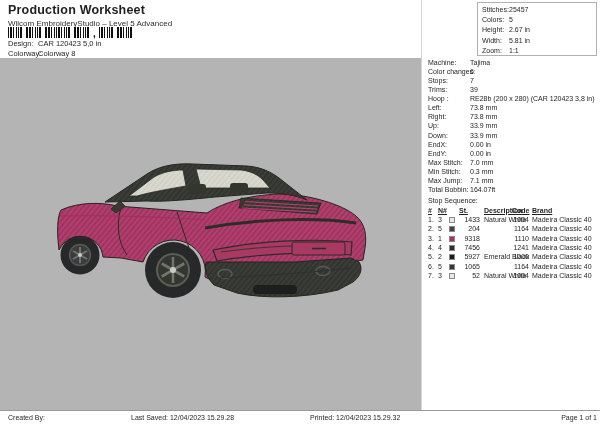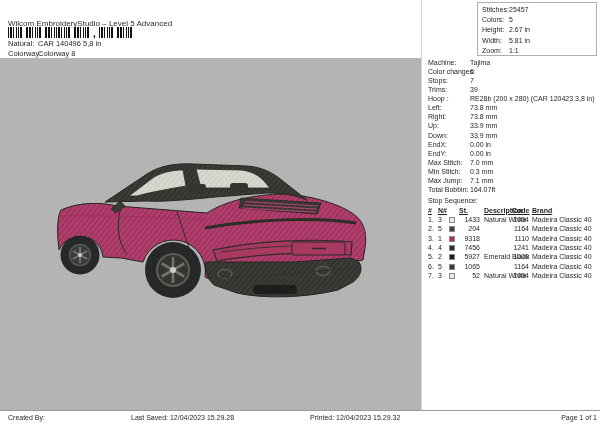--- a/index.html
+++ b/index.html
@@ -64,30 +64,31 @@
   .f-created { left:8px; }
   .f-saved { left:131px; }
   .f-printed { left:310px; }
   .f-page { right:3px; }
 </style>
 </head>
 <body>
 
 <div class="page">
 
+  <div class="abs title" style="left:8px;top:3px">Production Worksheet</div>
   <div class="abs subtitle" style="left:8px;top:19px">Wilcom EmbroideryStudio – Level 5 Advanced</div>
 
   <div class="abs barcode" style="left:8px;top:27px">
     <div class="bars b1"></div>
     <div class="bc-comma">,</div>
     <div class="bars b2"></div>
   </div>
 
   <div class="abs kv" style="left:8px;top:39px">
-    <span class="lab">Natural:</span><span>CAR 140496 5,8 in</span>
+    <span class="lab">Design:</span><span>CAR 120423 5,0 in</span>
   </div>
   <div class="abs kv" style="left:8px;top:48.5px">
     <span class="lab">Colorway:</span><span>Colorway 8</span>
   </div>
 
   <div class="abs statsbox">
     <div class="row">
         <span class="lab">Stitches:</span>
         <span class="val">25457</span>
       </div>

